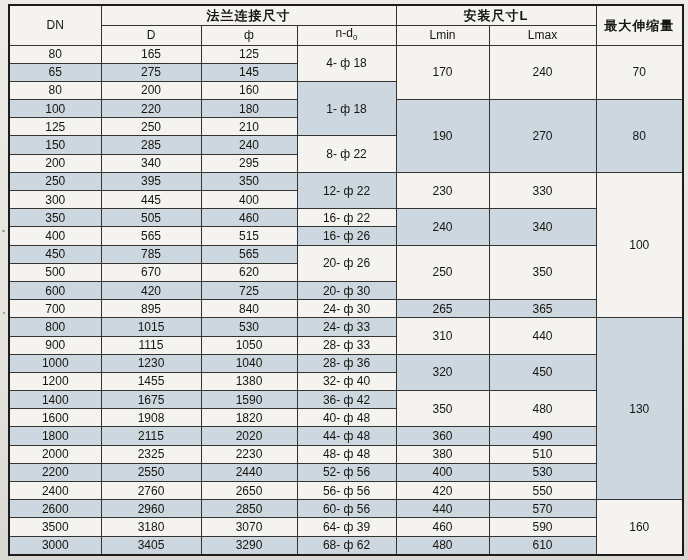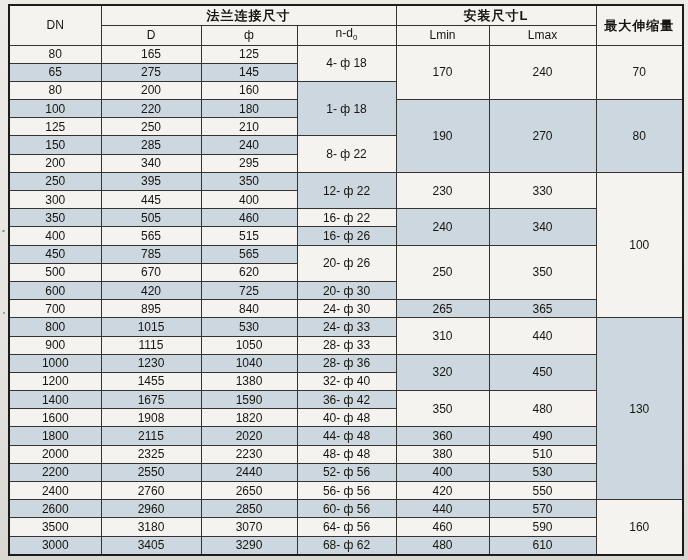--- a/index.html
+++ b/index.html
@@ -259,21 +259,21 @@
           <td class="b">2850</td>
           <td class="b">60- ф 56</td>
           <td class="b">440</td>
           <td class="b">570</td>
           <td rowspan="3" class="w">160</td>
         </tr>
         <tr>
           <td class="w">3500</td>
           <td class="w">3180</td>
           <td class="w">3070</td>
-          <td class="w">64- ф 56</td>
+          <td class="w">64- ф 39</td>
           <td class="w">460</td>
           <td class="w">590</td>
         </tr>
         <tr>
           <td class="b">3000</td>
           <td class="b">3405</td>
           <td class="b">3290</td>
           <td class="b">68- ф 62</td>
           <td class="b">480</td>
           <td class="b">610</td>

